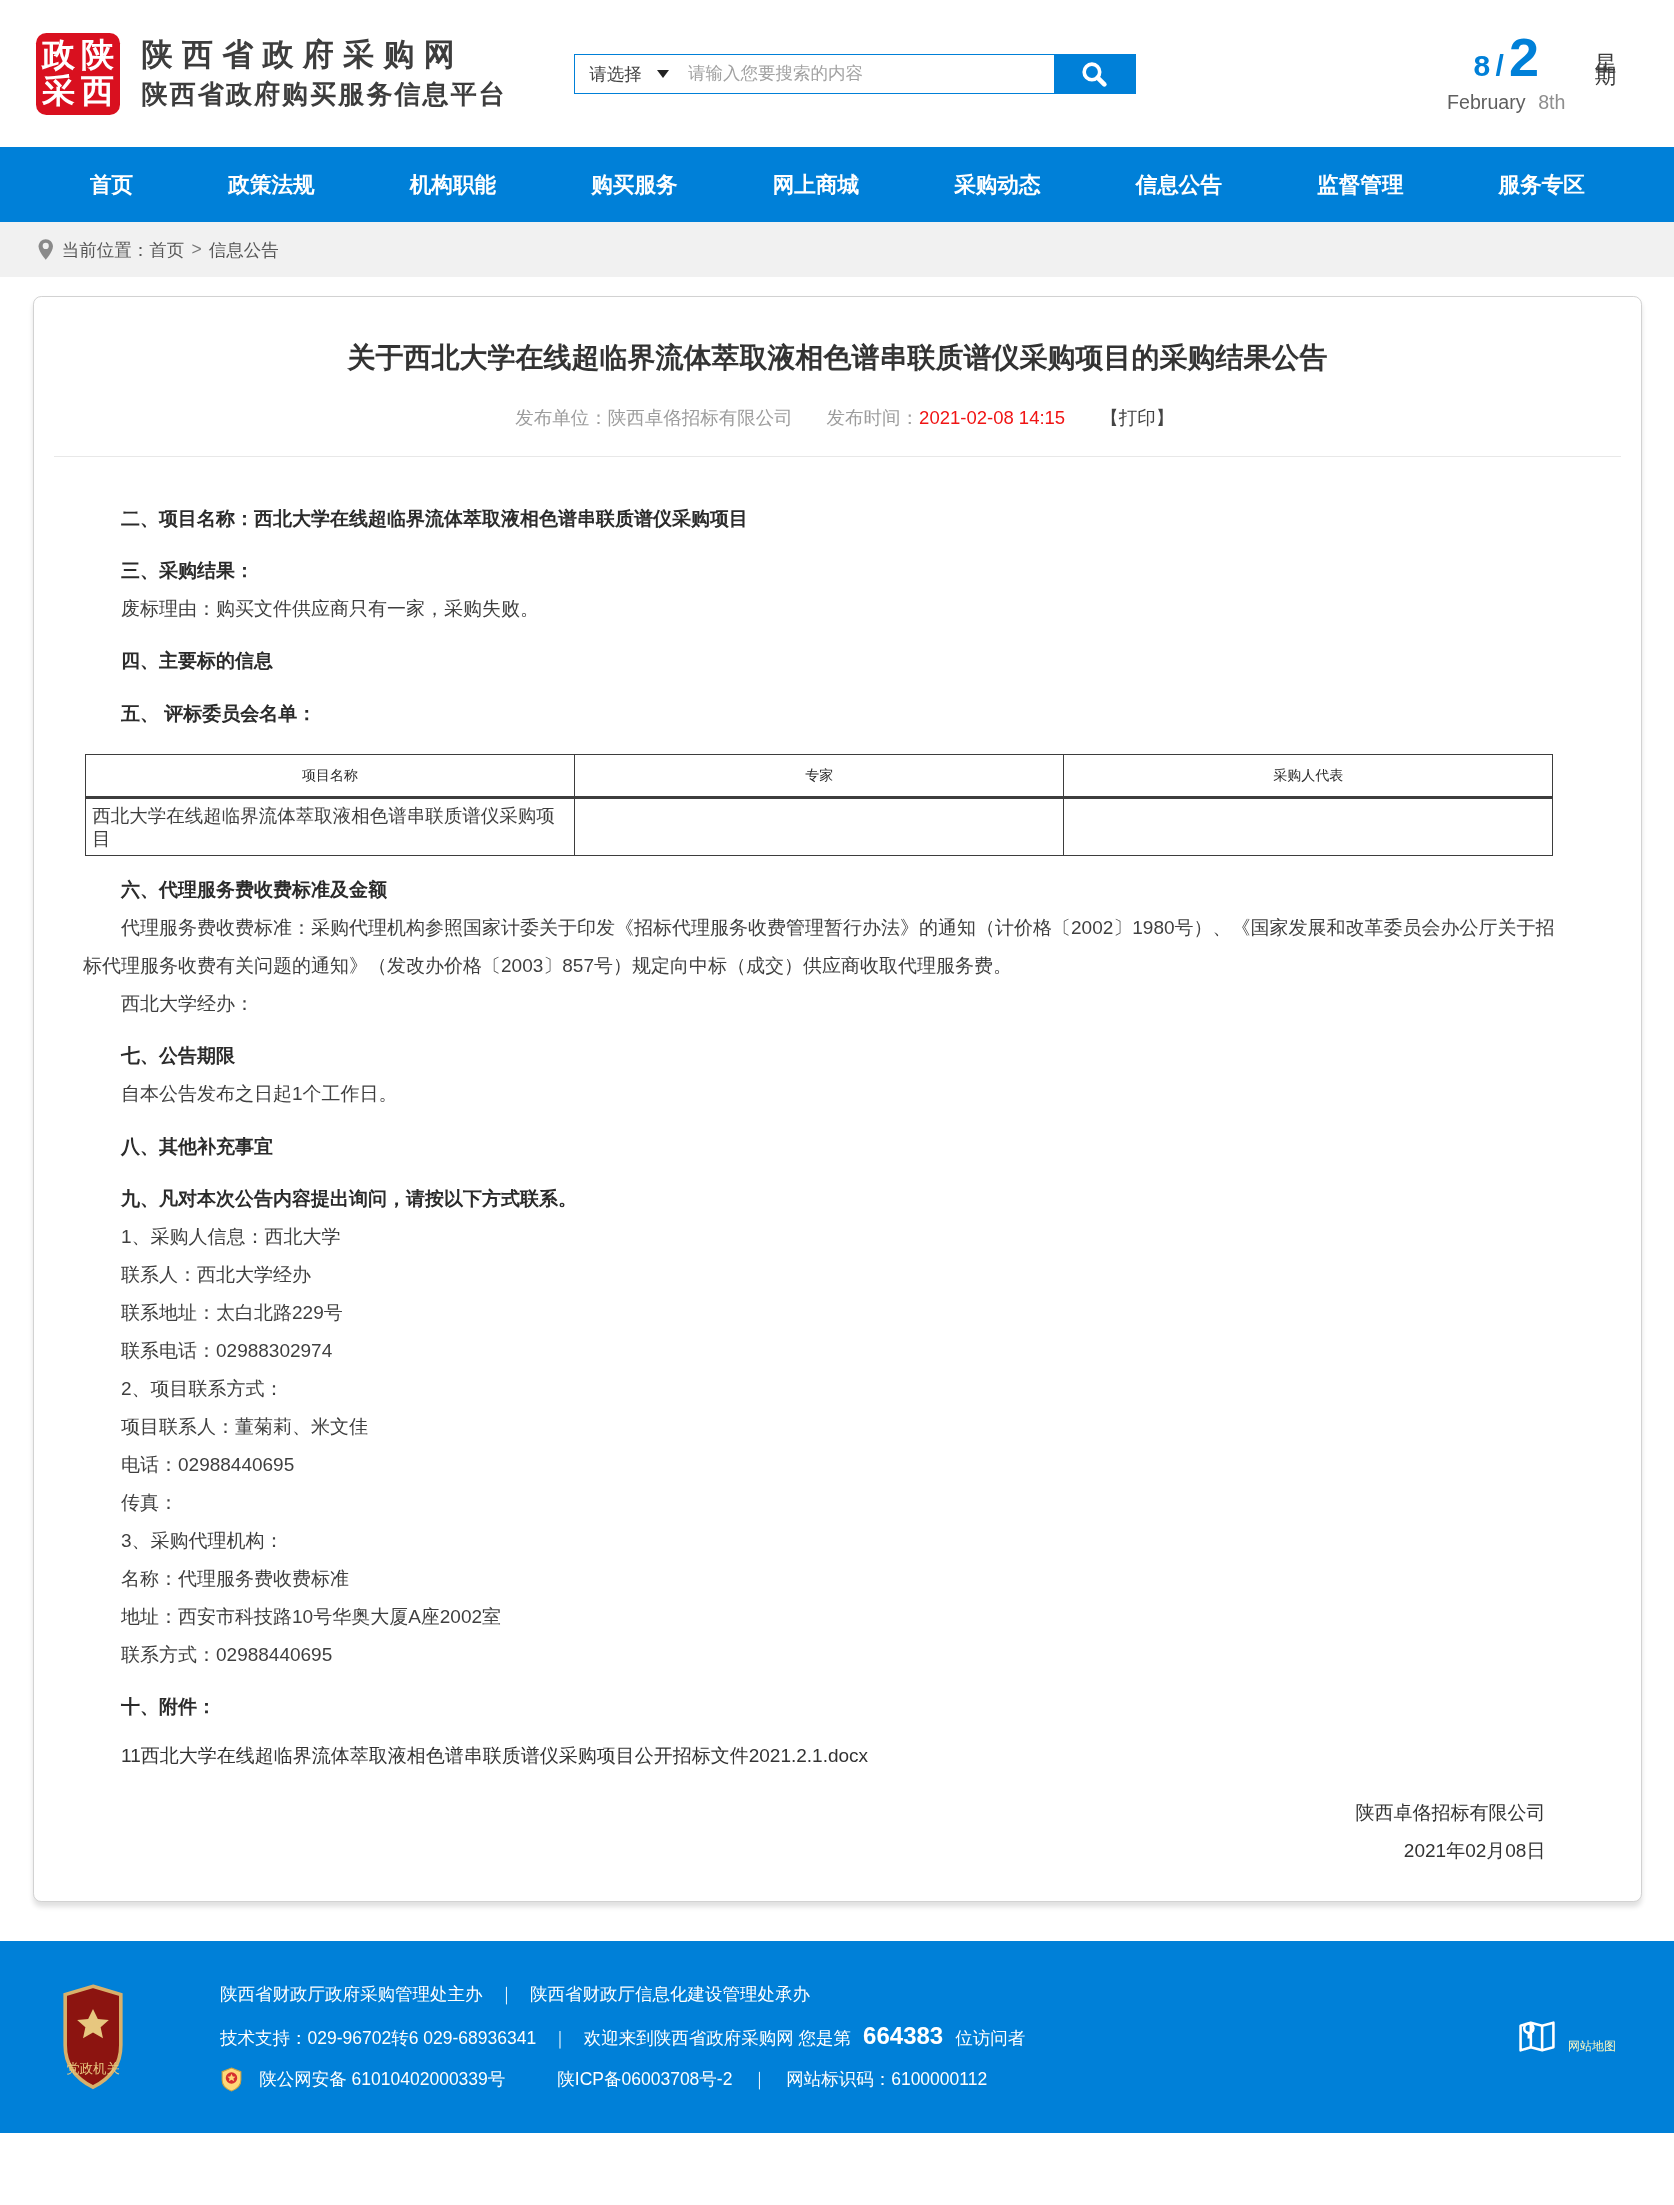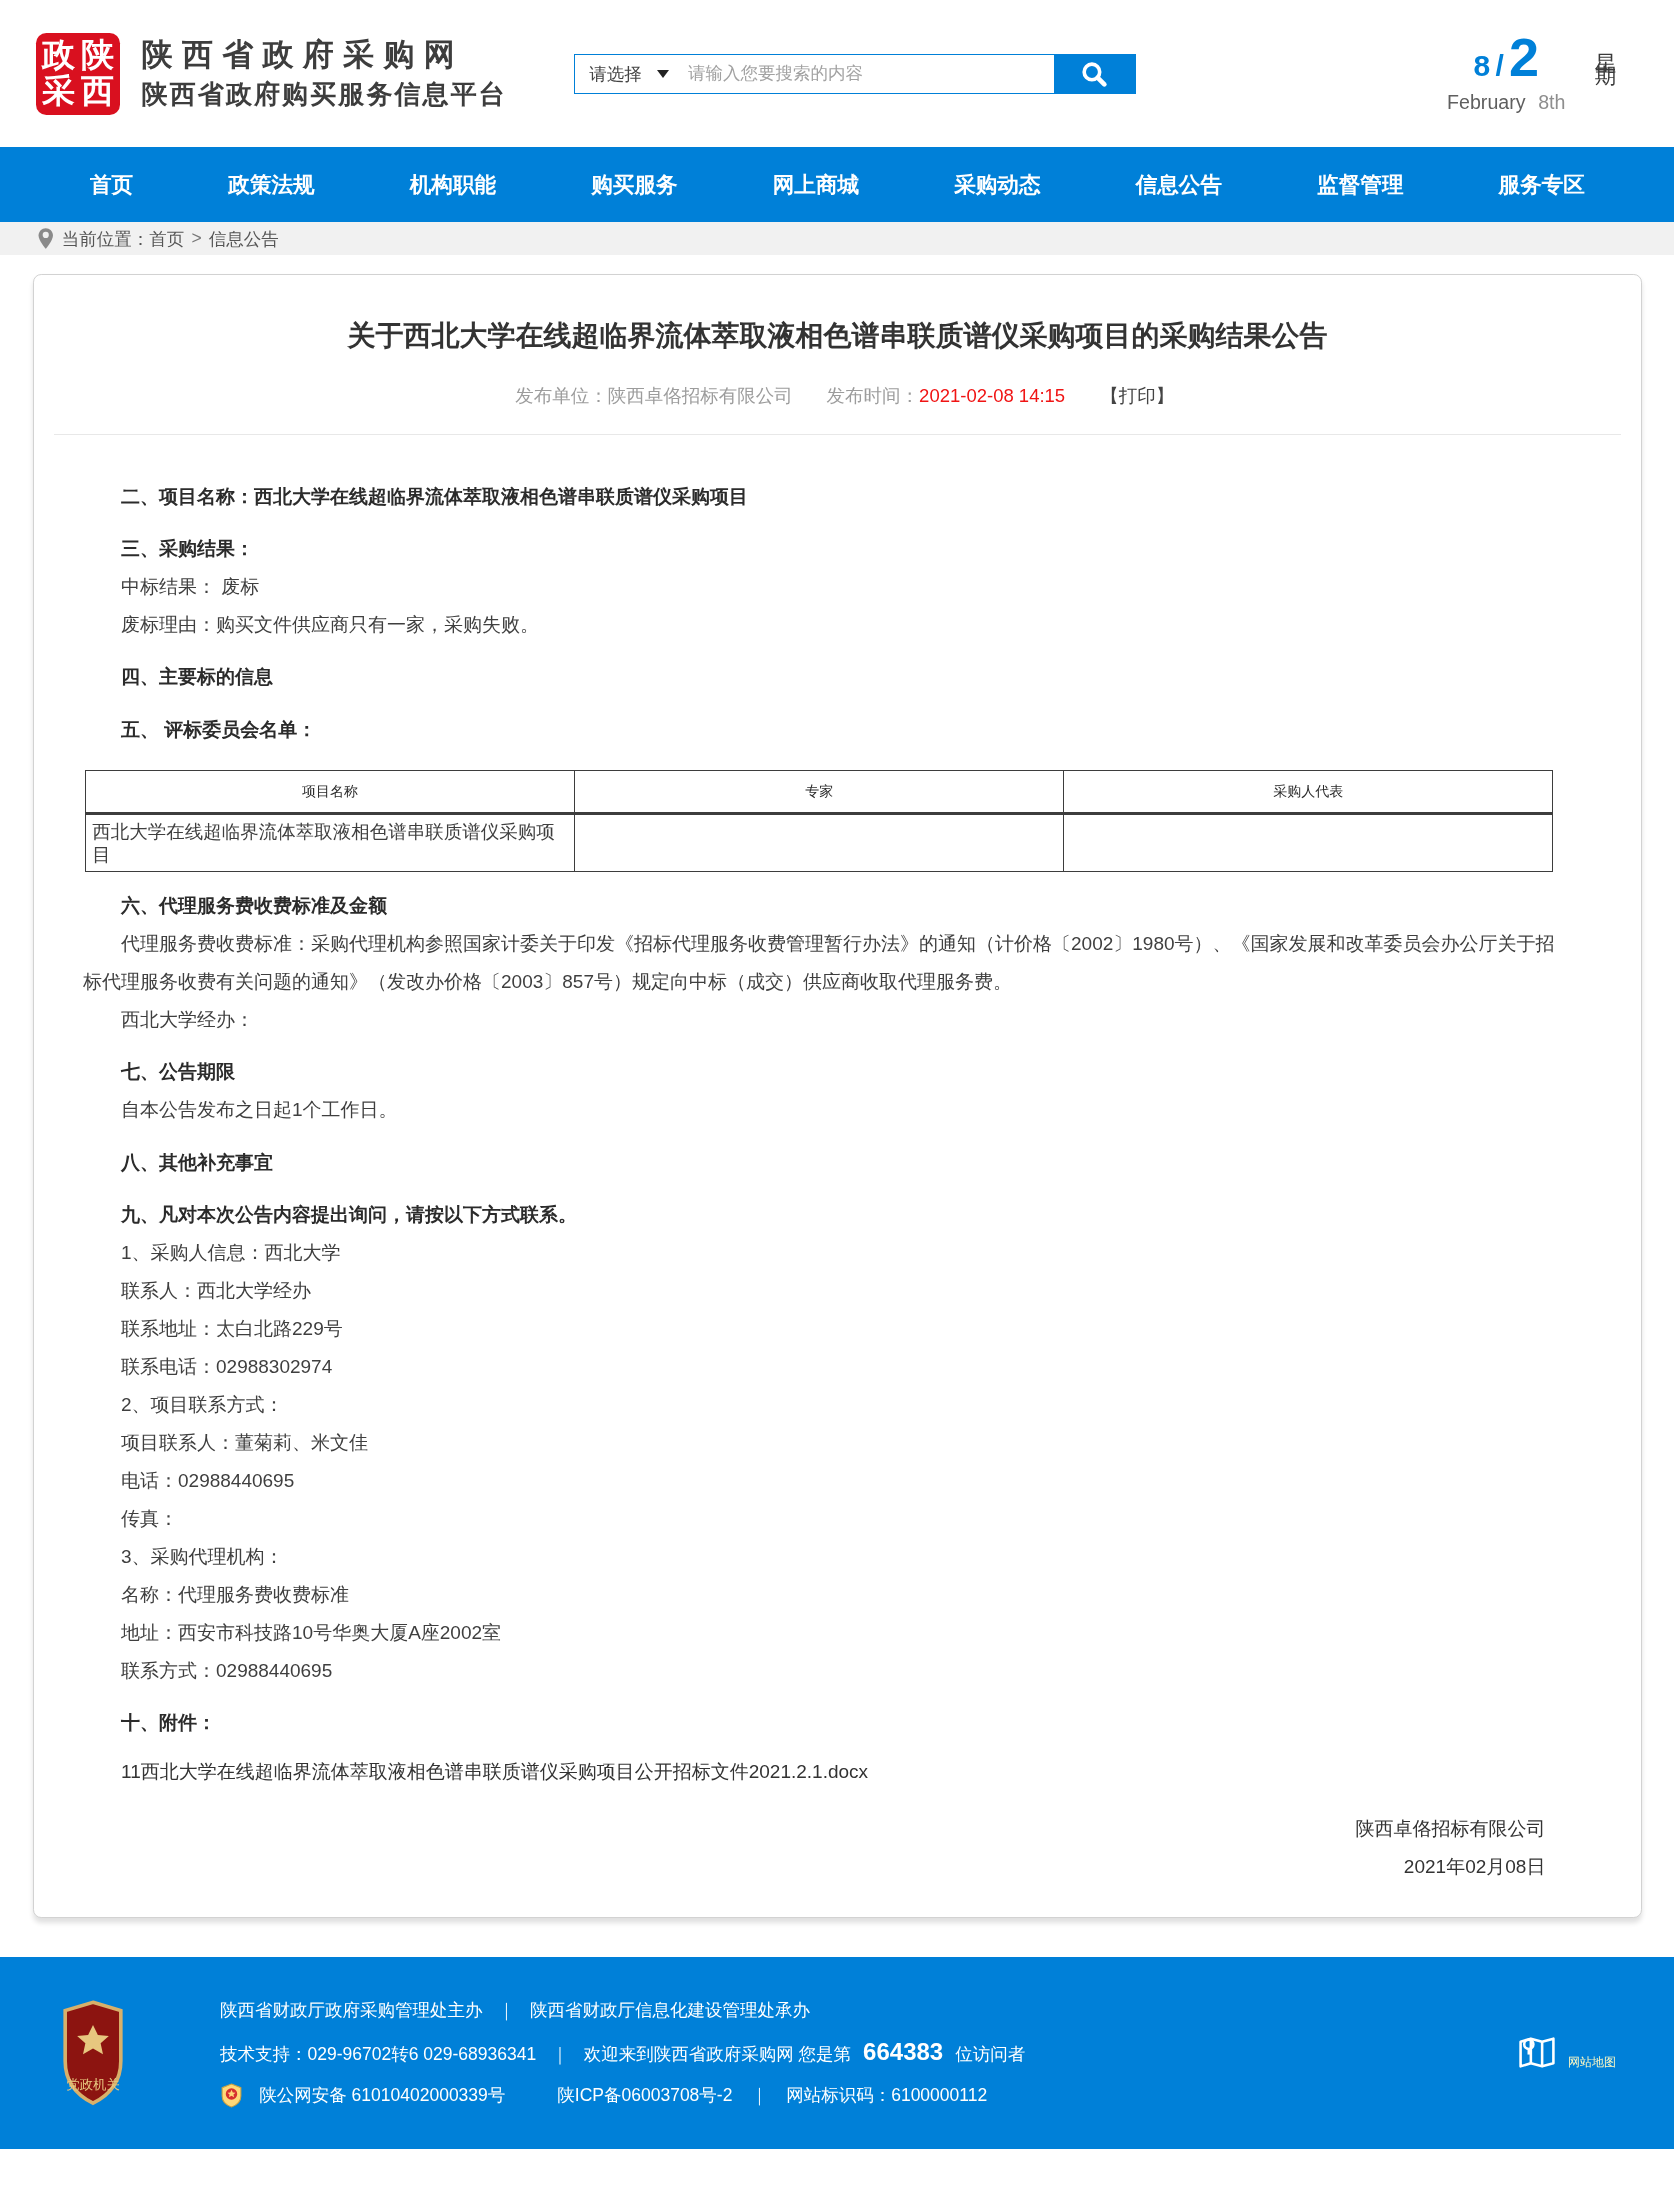--- a/index.html
+++ b/index.html
@@ -106,21 +106,21 @@
     display:flex;align-items:center;justify-content:space-between;
     padding:0 90px;
   }
   .nav-item{
     color:#fff;font-size:21.6px;font-weight:bold;
     text-decoration:none;cursor:pointer;white-space:nowrap;
   }
 
   
   .breadcrumb{
-    height:33px;background:#f1f1f1;
+    height:55px;background:#f1f1f1;
     display:flex;align-items:center;
     padding:0 37px;font-size:17.5px;color:#555;
   }
   .breadcrumb .pin{margin-right:7.2px;display:flex;}
   .breadcrumb .crumb{color:#555;text-decoration:none;}
   .breadcrumb .crumb.link{cursor:pointer;}
   .breadcrumb .sep{margin:0 7.2px;color:#777;}
 
   
   .main-wrap{background:#fff;padding:18.5px 33px 39px;}
@@ -300,21 +300,20 @@
 
       <hr class="divider">
 
       <div class="card-body">
 
 
           <p class="para h">二、项目名称：西北大学在线超临界流体萃取液相色谱串联质谱仪采购项目</p>
 
           <p class="para h">三、采购结果：</p>
 
-          <p class="para n">中标结果： 废标</p>
 
           <p class="para n">废标理由：购买文件供应商只有一家，采购失败。</p>
 
           <p class="para h">四、主要标的信息</p>
 
           <p class="para h">五、 评标委员会名单：</p>
 
         <table class="eval-table">
           <thead>
             <tr>

